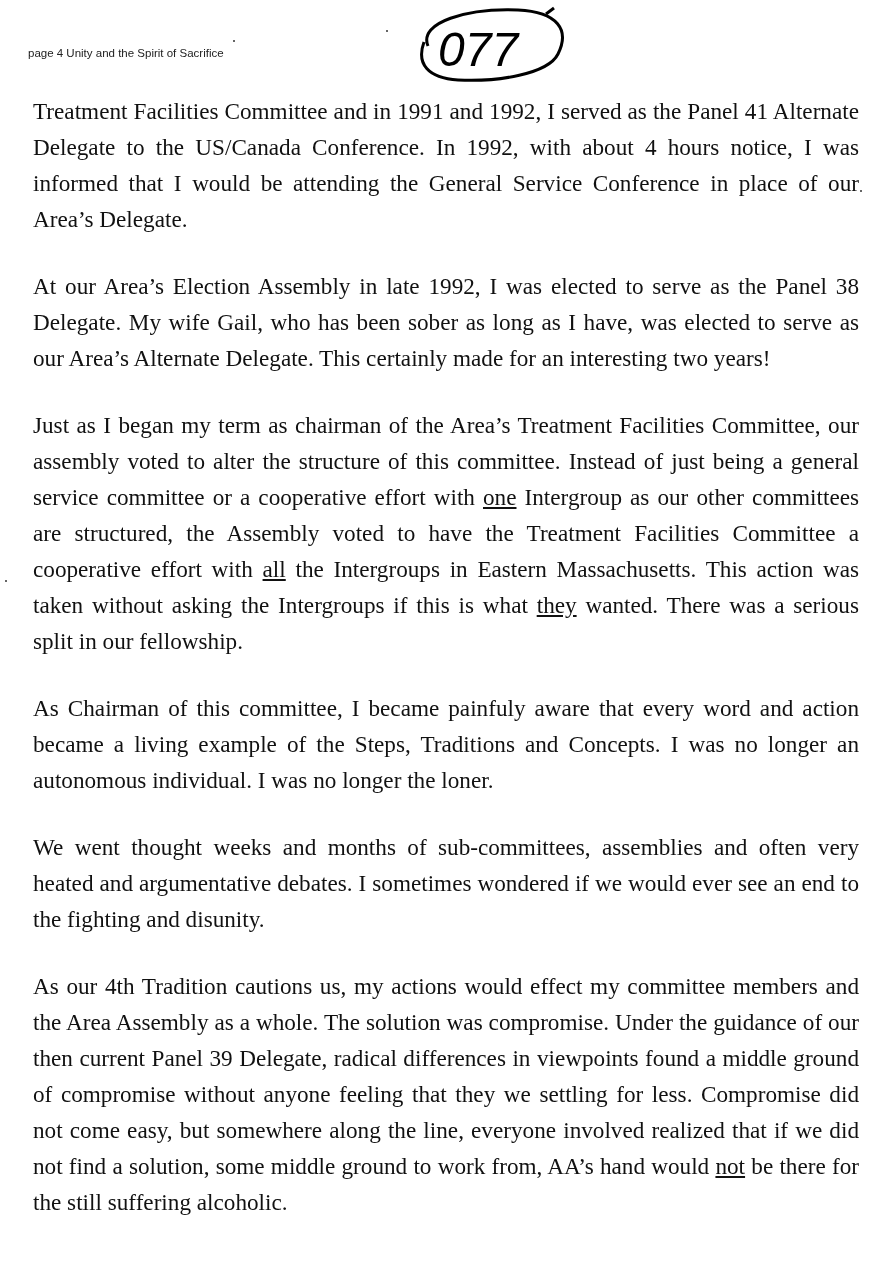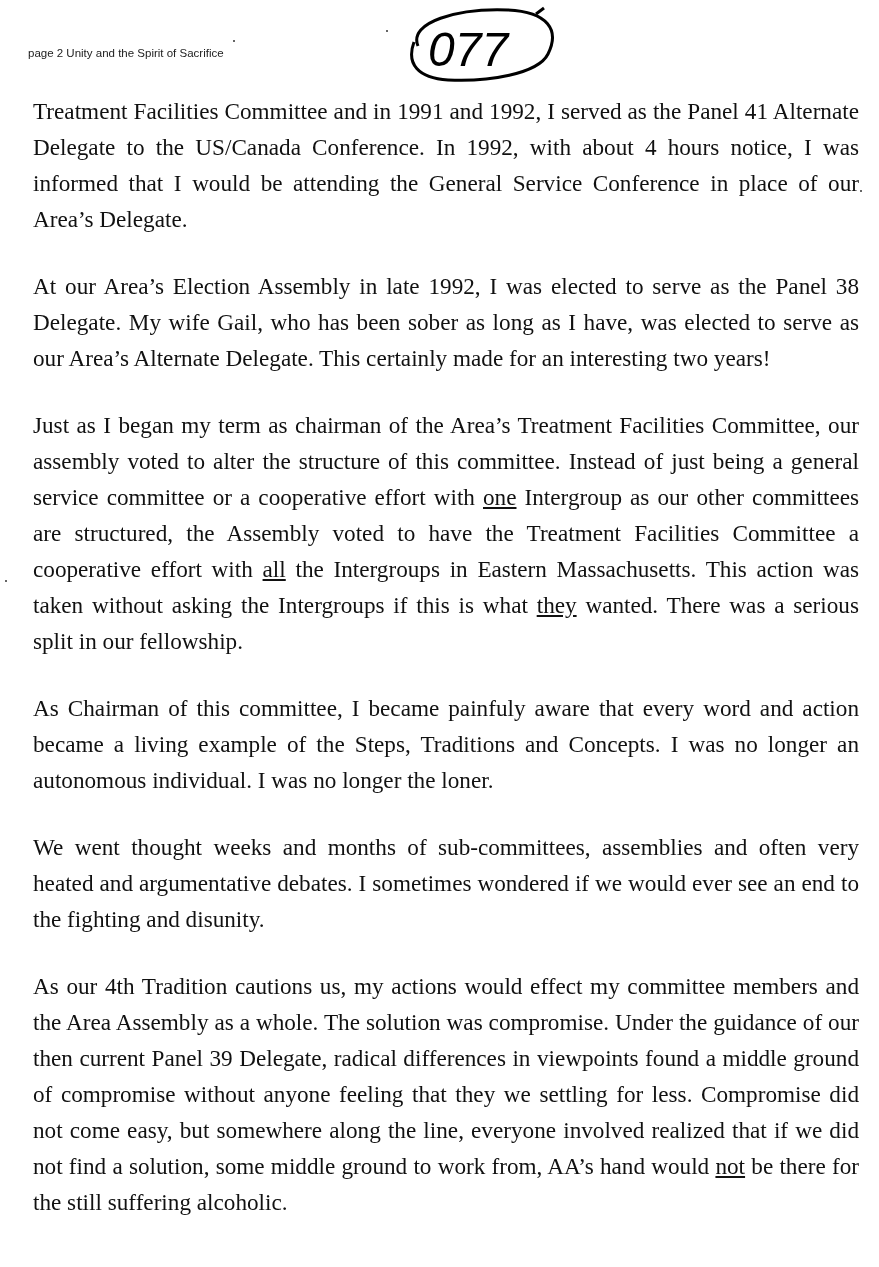--- a/index.html
+++ b/index.html
@@ -1,29 +1,29 @@
 <!DOCTYPE html>
 <html><head>
   <meta charset="utf-8">
   <style>
     html, body { margin: 0; padding: 0; background: #ffffff; }
     body { width: 879px; height: 1267px; position: relative; overflow: hidden; color: #111; }
     .header { position: absolute; left: 28px; top: 47px; font-family: "Liberation Sans", sans-serif; font-size: 11.5px; color: #222; }
-    .stamp { position: absolute; left: 398px; top: 2px; width: 160px; height: 84px; }
+    .stamp { position: absolute; left: 408px; top: 2px; width: 160px; height: 84px; }
     .stamp svg { width: 100%; height: 100%; }
     .stamp-text { position: absolute; left: 0; top: 0; width: 100%; height: 100%; }
     .speck { position: absolute; width: 2px; height: 2px; background: #333; border-radius: 1px; }
     .body-text { position: absolute; left: 33px; top: 93px; width: 826px; font-family: "Liberation Serif", serif; font-size: 23.2px; line-height: 36px; }
     .para { margin: 0 0 31px 0; text-align: justify; }
     u { text-decoration: underline; text-underline-offset: 2px; }
   </style>
 </head>
 <body>
 
-<div class="header">page 2  Unity and the Spirit of Sacrifice</div>
+<div class="header">page 4  Unity and the Spirit of Sacrifice</div>
 
 <div class="stamp">
   <svg viewBox="0 0 160 84">
     <path d="M20,44 C10,20 60,6 110,8 C150,10 162,28 150,52 C140,72 90,80 50,78 C20,76 8,62 16,40" fill="none" stroke="#000" stroke-width="3"></path>
     <path d="M138,12 L146,6" stroke="#000" stroke-width="3"></path>
   </svg>
   <svg class="stamp-text" viewBox="0 0 160 84">
     <text x="30" y="64" font-family="Liberation Sans, sans-serif" font-size="48" font-style="italic" fill="#000">077</text>
   </svg>
 </div>

